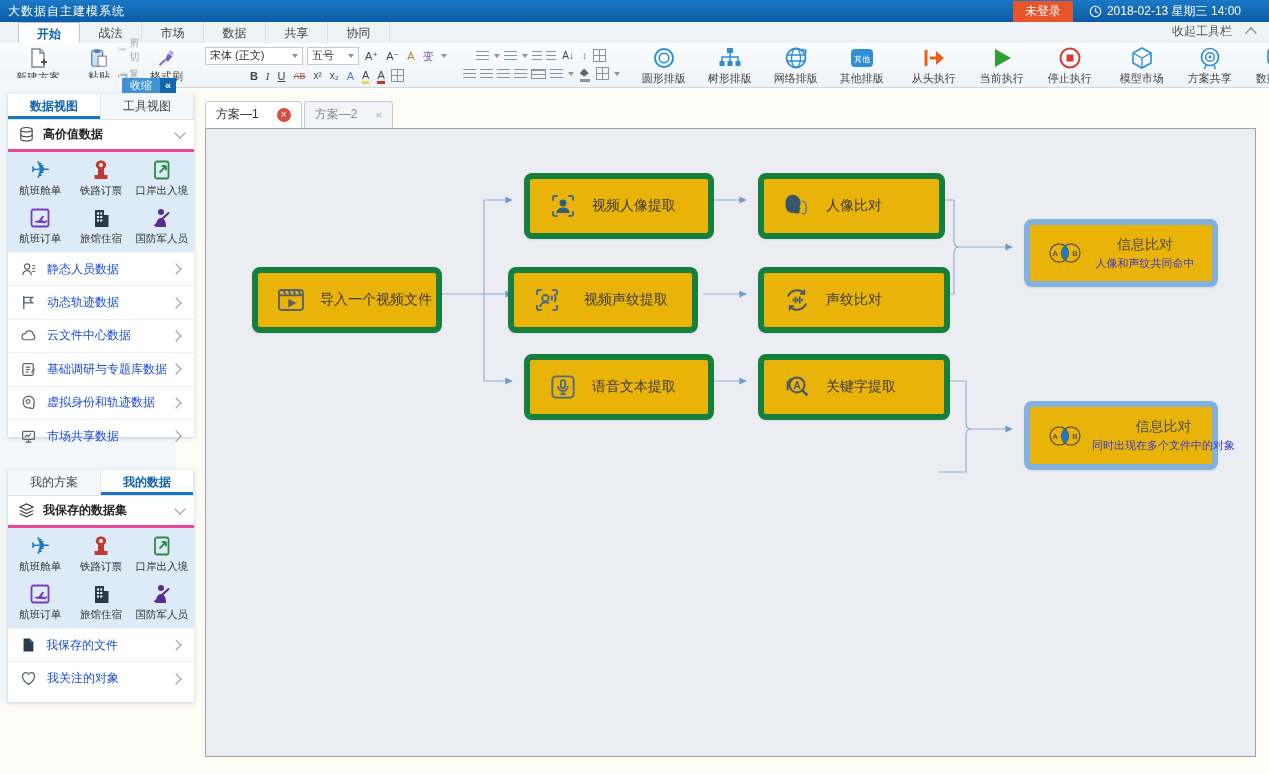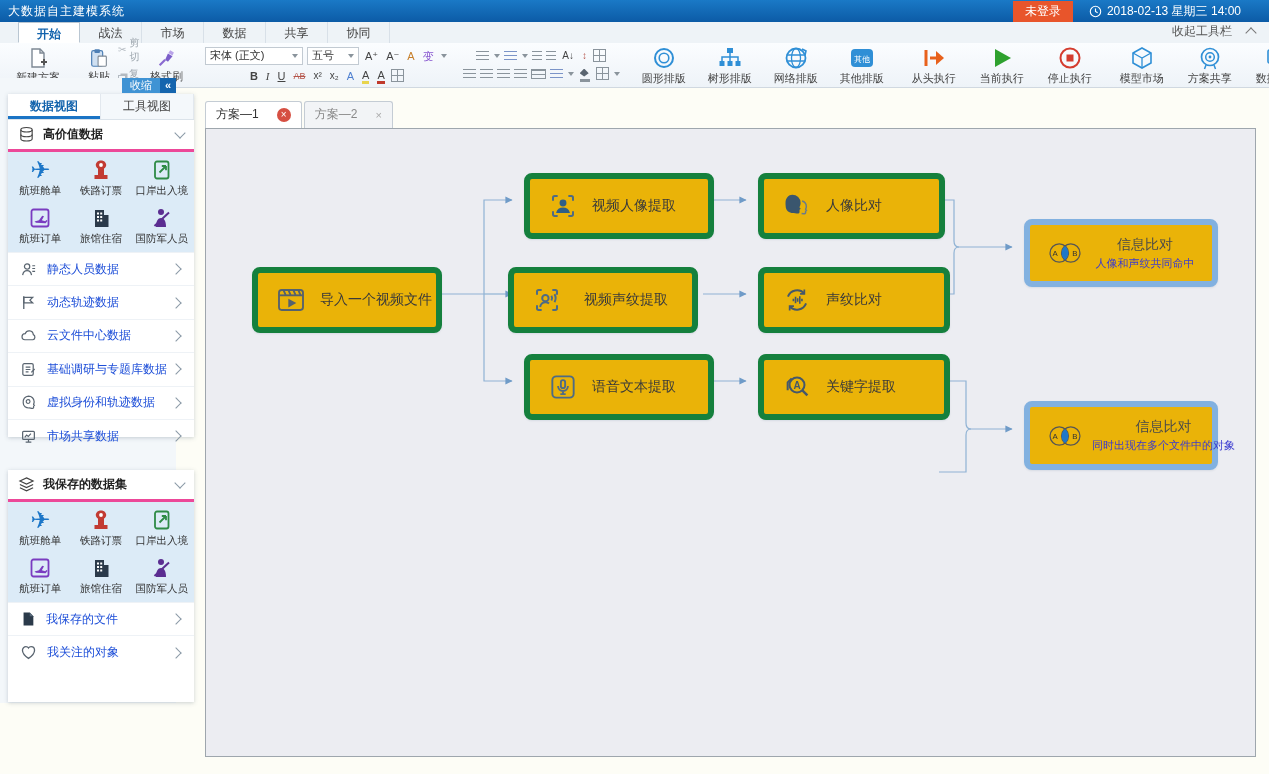--- a/index.html
+++ b/index.html
@@ -423,20 +423,24 @@
             <rect x="2.8" y="3.5" width="12.4" height="8.5" rx="1" fill="none" stroke="#5a6570" stroke-width="1.3"></rect>
             <path d="M5 10l2-2.5 1.8 1.5 2.8-3" fill="none" stroke="#5a6570" stroke-width="1.2"></path>
             <path d="M9 12v2.5M6 15h6" stroke="#5a6570" stroke-width="1.3"></path>
           </svg>
         <span class="ilbl">市场共享数据</span>
           <span class="chev right"></span>
       </div>
     </div>
 
     <div class="panel" style="top:392px;height:232px;">
+      <div class="p-tabs">
+        <div class="p-tab">我的方案</div>
+        <div class="p-tab active">我的数据</div>
+      </div>
       <div class="sec-head">
         <svg width="17" height="17" viewBox="0 0 18 18">
             <path d="M9 2l7 3.2L9 8.5 2 5.2z" fill="none" stroke="#444" stroke-width="1.2"></path>
             <path d="M2 9l7 3.2L16 9M2 12.5l7 3.2 7-3.2" fill="none" stroke="#444" stroke-width="1.2"></path>
           </svg>
         <span class="t">我保存的数据集</span>
         <span class="chev down"></span>
       </div>
       <div class="ds-grid">
         <div class="ds-cell">

